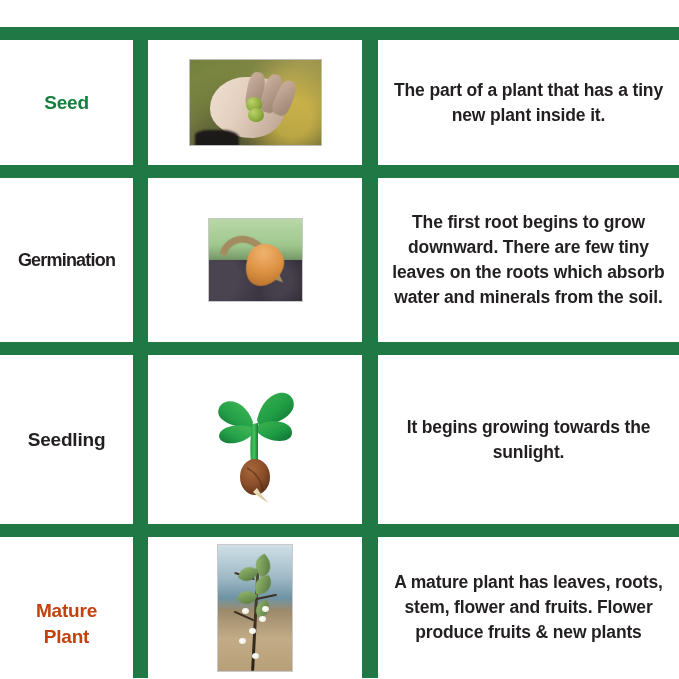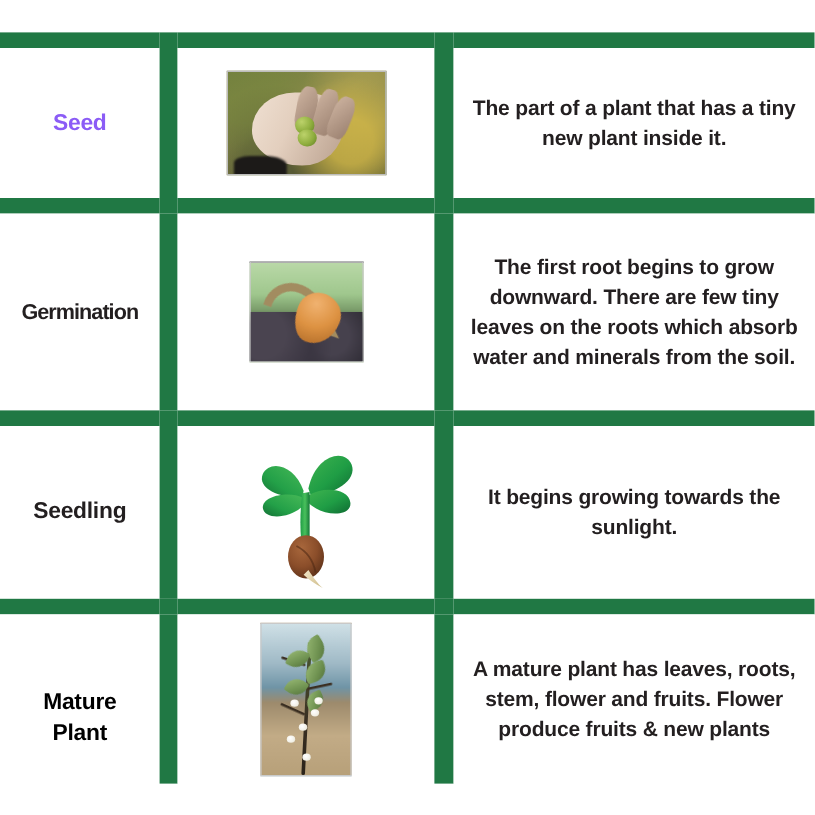--- a/index.html
+++ b/index.html
@@ -277,21 +277,21 @@
       <tr class="h-rule-row top">
         <td style="background: rgb(32, 120, 68);"></td>
         <td style="background: rgb(32, 120, 68);"></td>
         <td style="background: rgb(32, 120, 68);"></td>
         <td style="background: rgb(32, 120, 68);"></td>
         <td style="background: rgb(32, 120, 68);"></td>
       </tr>
 
       <tr class="data-row" style="height:125px">
         <td class="stage-cell">
-          <span class="stage-label" style="color: #8b5cf6;">Seed</span>
+          <span class="stage-label" style="color: #15803d;">Seed</span>
         </td>
         <td class="v-rule" style="background: rgb(32, 120, 68);"></td>
         <td class="image-cell">
           <span class="fig fig-seed">
             <span class="palm"></span>
             <span class="finger f1"></span>
             <span class="finger f2"></span>
             <span class="finger f3"></span>
             <span class="seedpea p1"></span>
             <span class="seedpea p2"></span>
@@ -331,21 +331,21 @@
       </tr>
 
       <tr class="h-rule-row">
         <td style="background: rgb(32, 120, 68);"></td>
         <td style="background: rgb(32, 120, 68);"></td>
         <td style="background: rgb(32, 120, 68);"></td>
         <td style="background: rgb(32, 120, 68);"></td>
         <td style="background: rgb(32, 120, 68);"></td>
       </tr>
 
-      <tr class="data-row" style="height:144px">
+      <tr class="data-row" style="height:169px">
         <td class="stage-cell">
           <span class="stage-label" style="color: rgb(35, 31, 32);">Seedling</span>
         </td>
         <td class="v-rule" style="background: rgb(32, 120, 68);"></td>
         <td class="image-cell">
           <span class="fig fig-seedling">
             <svg viewBox="0 0 104 128">
               <defs>
                 <linearGradient id="gLeaf" x1="0" y1="0" x2="1" y2="1">
                   <stop offset="0%" stop-color="#3fb34f"></stop>
@@ -399,21 +399,21 @@
       <tr class="h-rule-row">
         <td style="background: rgb(32, 120, 68);"></td>
         <td style="background: rgb(32, 120, 68);"></td>
         <td style="background: rgb(32, 120, 68);"></td>
         <td style="background: rgb(32, 120, 68);"></td>
         <td style="background: rgb(32, 120, 68);"></td>
       </tr>
 
       <tr class="data-row" style="height:141px">
         <td class="stage-cell">
-          <span class="stage-label" style="color: #000000; margin-top: 32px;">Mature
+          <span class="stage-label" style="color: #c2410c; margin-top: 32px;">Mature
 Plant</span>
         </td>
         <td class="v-rule" style="background: rgb(32, 120, 68);"></td>
         <td class="image-cell">
           <span class="fig fig-mature">
             <span class="stalk"></span>
             <span class="br br-a"></span>
             <span class="br br-b"></span>
             <span class="br br-c"></span>
             <span class="lf lf-a"></span>

